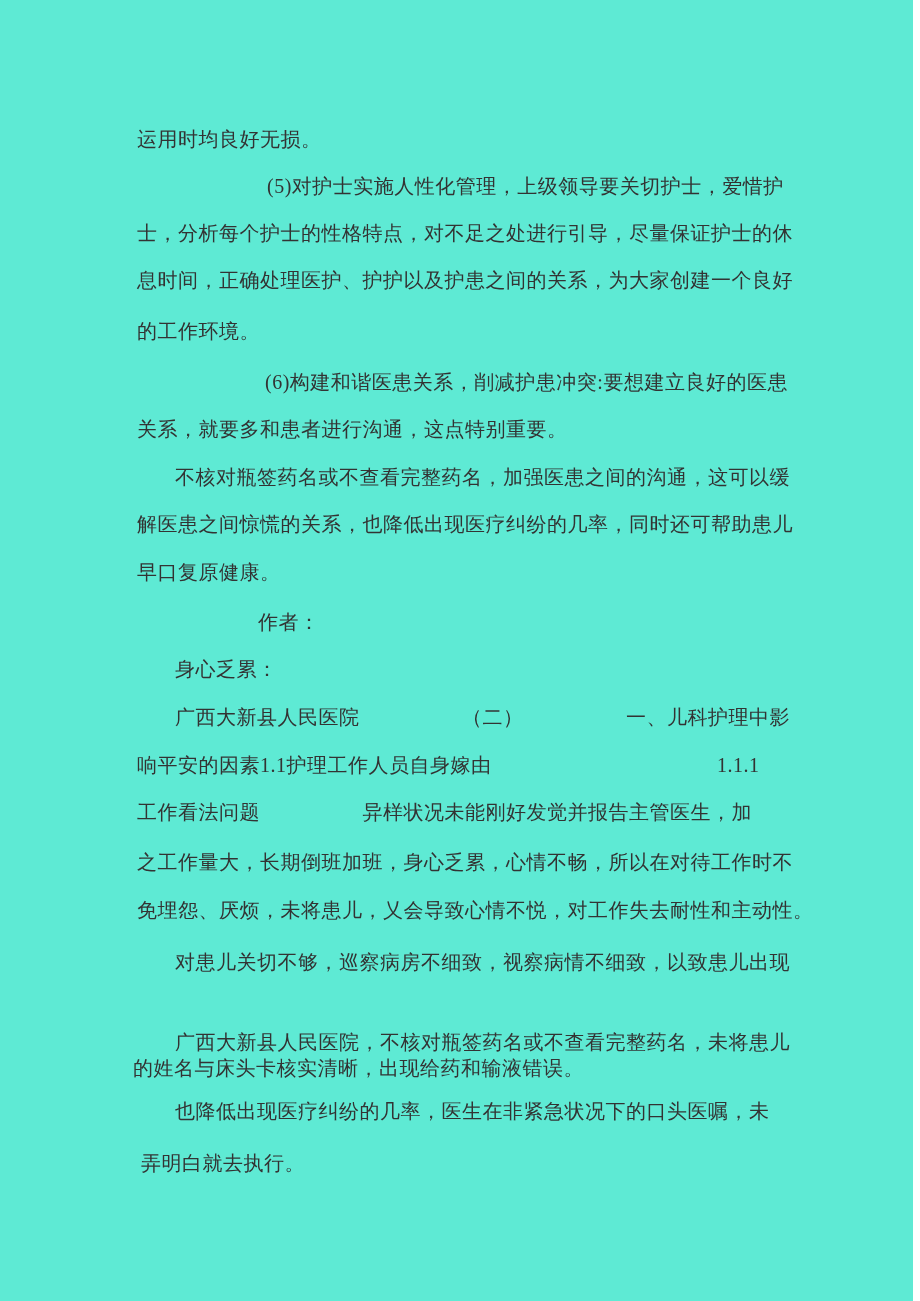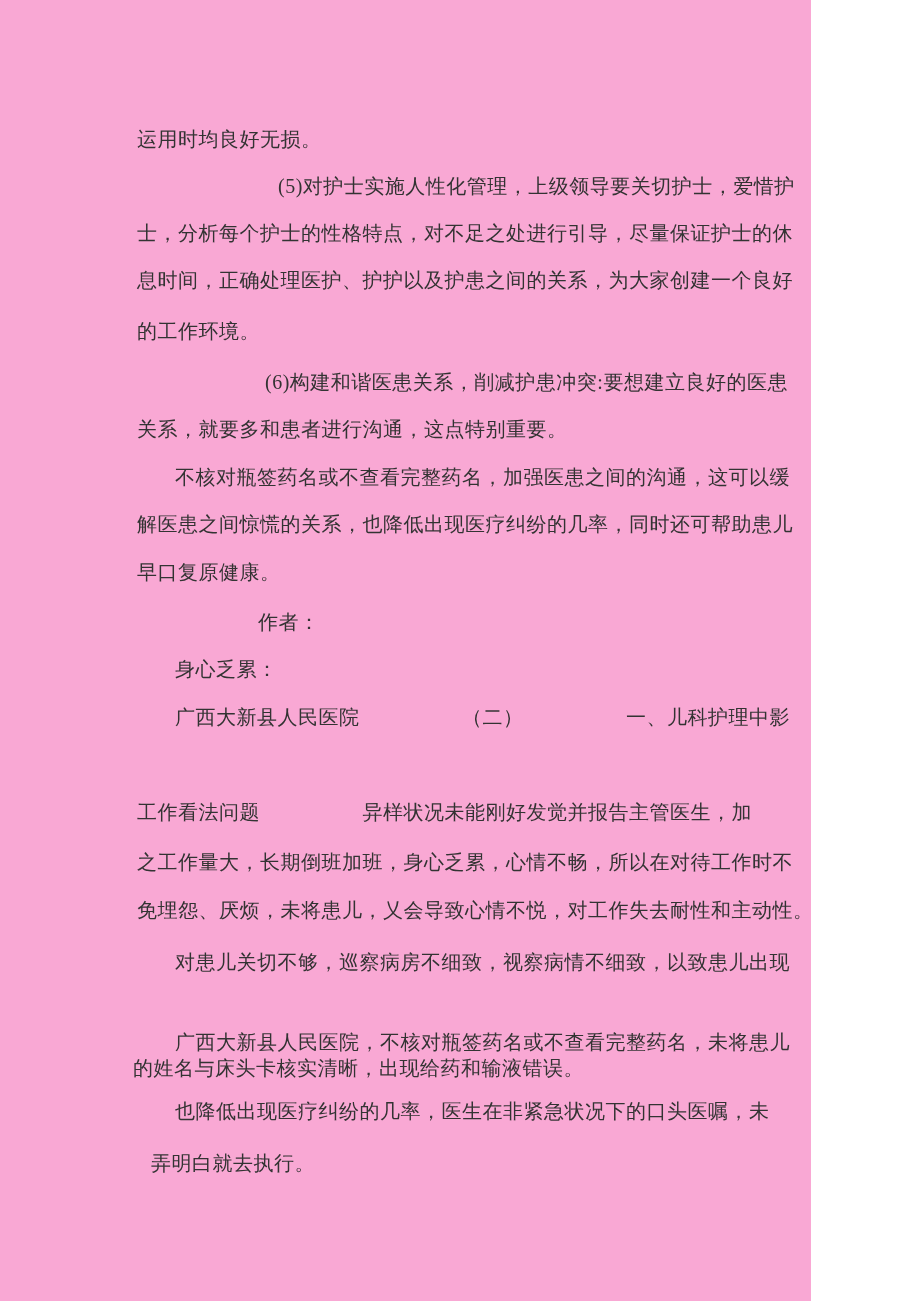--- a/index.html
+++ b/index.html
@@ -2,54 +2,55 @@
 <html><head>
 <meta charset="utf-8">
 <style>
   html, body {
     margin: 0;
     padding: 0;
     background: #ffffff;
   }
   .page {
     position: relative;
-    width: 811px;
+    width: 913px;
     height: 1301px;
-    background: #f9a8d4;
+    background: #5eead4;
     font-family: "Liberation Serif", "DejaVu Serif", serif;
     font-size: 20px;
     color: #333333;
     overflow: hidden;
     text-align: center;
   }
   .ln {
     position: absolute;
     white-space: pre;
     line-height: 1.1;
     letter-spacing: 0.5px;
   }
 </style>
 </head>
 <body>
 
 <div class="page">
   <div class="ln" style="top:128px;  left:137px">运用时均良好无损。</div>
-  <div class="ln" style="top:175px;  left:278px">(5)对护士实施人性化管理，上级领导要关切护士，爱惜护</div>
+  <div class="ln" style="top:175px;  left:267px">(5)对护士实施人性化管理，上级领导要关切护士，爱惜护</div>
   <div class="ln" style="top:222px;  left:137px">士，分析每个护士的性格特点，对不足之处进行引导，尽量保证护士的休</div>
   <div class="ln" style="top:269px;  left:137px">息时间，正确处理医护、护护以及护患之间的关系，为大家创建一个良好</div>
   <div class="ln" style="top:320px;  left:137px">的工作环境。</div>
   <div class="ln" style="top:371px;  left:265px">(6)构建和谐医患关系，削减护患冲突:要想建立良好的医患</div>
   <div class="ln" style="top:418px;  left:137px">关系，就要多和患者进行沟通，这点特别重要。</div>
   <div class="ln" style="top:466px;  left:175px">不核对瓶签药名或不查看完整药名，加强医患之间的沟通，这可以缓</div>
   <div class="ln" style="top:513px;  left:137px">解医患之间惊慌的关系，也降低出现医疗纠纷的几率，同时还可帮助患儿</div>
   <div class="ln" style="top:561px;  left:137px">早口复原健康。</div>
   <div class="ln" style="top:611px;  left:258px">作者：</div>
   <div class="ln" style="top:658px;  left:175px">身心乏累：</div>
   <div class="ln" style="top:706px;  left:175px">广西大新县人民医院　　　　　（二）　　　　　一、儿科护理中影</div>
+  <div class="ln" style="top:754px;  left:137px">响平安的因素1.1护理工作人员自身嫁由　　　　　　　　　　　1.1.1</div>
   <div class="ln" style="top:801px;  left:137px">工作看法问题　　　　　异样状况未能刚好发觉并报告主管医生，加</div>
   <div class="ln" style="top:851px;  left:137px">之工作量大，长期倒班加班，身心乏累，心情不畅，所以在对待工作时不</div>
   <div class="ln" style="top:899px;  left:137px">免埋怨、厌烦，未将患儿，乂会导致心情不悦，对工作失去耐性和主动性。</div>
   <div class="ln" style="top:951px;  left:175px">对患儿关切不够，巡察病房不细致，视察病情不细致，以致患儿出现</div>
   <div class="ln" style="top:1031px; left:175px">广西大新县人民医院，不核对瓶签药名或不查看完整药名，未将患儿</div>
   <div class="ln" style="top:1057px; left:133px">的姓名与床头卡核实清晰，出现给药和输液错误。</div>
   <div class="ln" style="top:1100px; left:175px">也降低出现医疗纠纷的几率，医生在非紧急状况下的口头医嘱，未</div>
-  <div class="ln" style="top:1152px; left:151px">弄明白就去执行。</div>
+  <div class="ln" style="top:1152px; left:141px">弄明白就去执行。</div>
 </div>
 
 </body></html>

